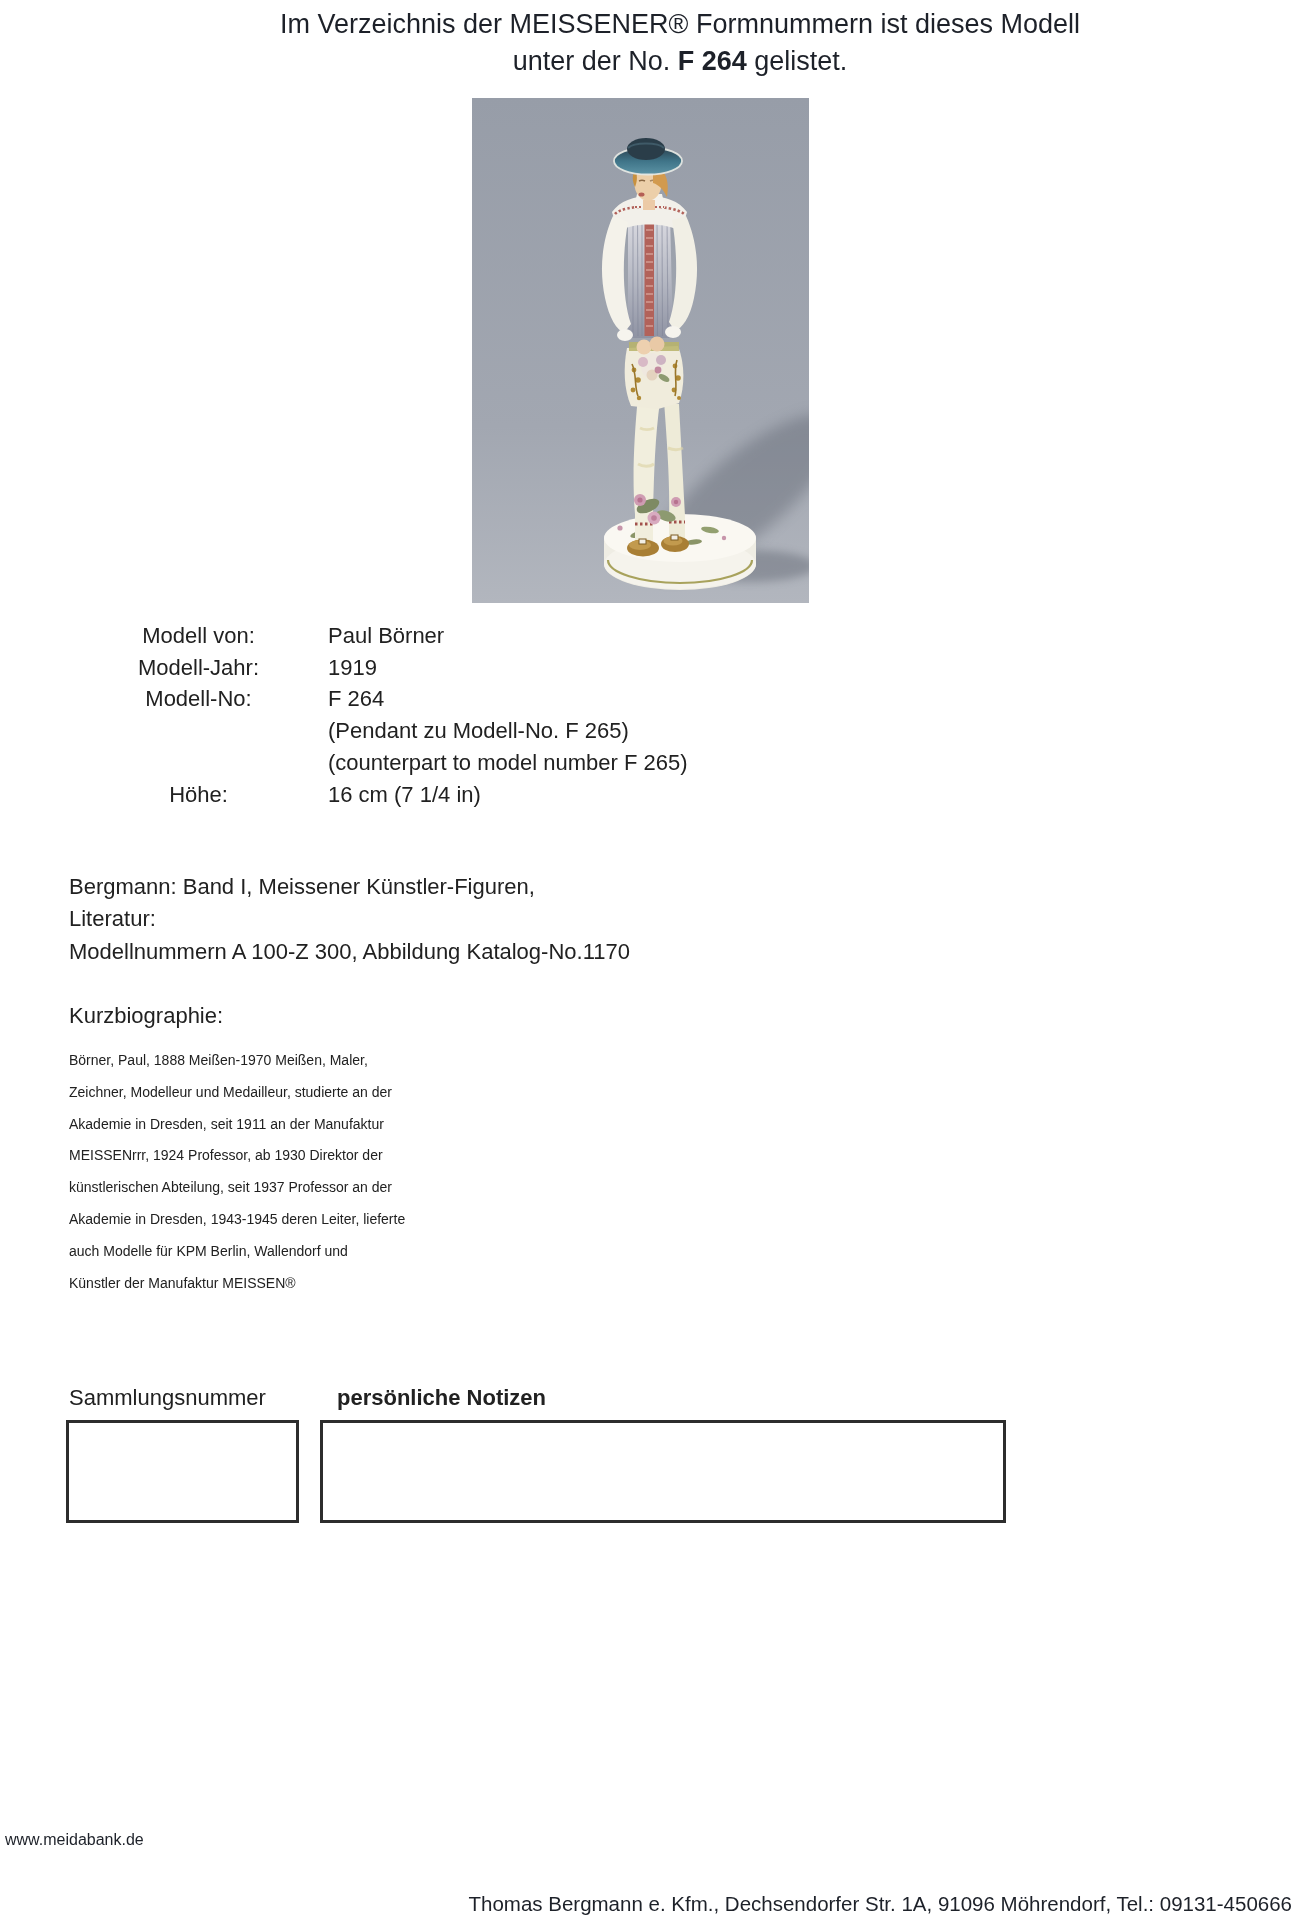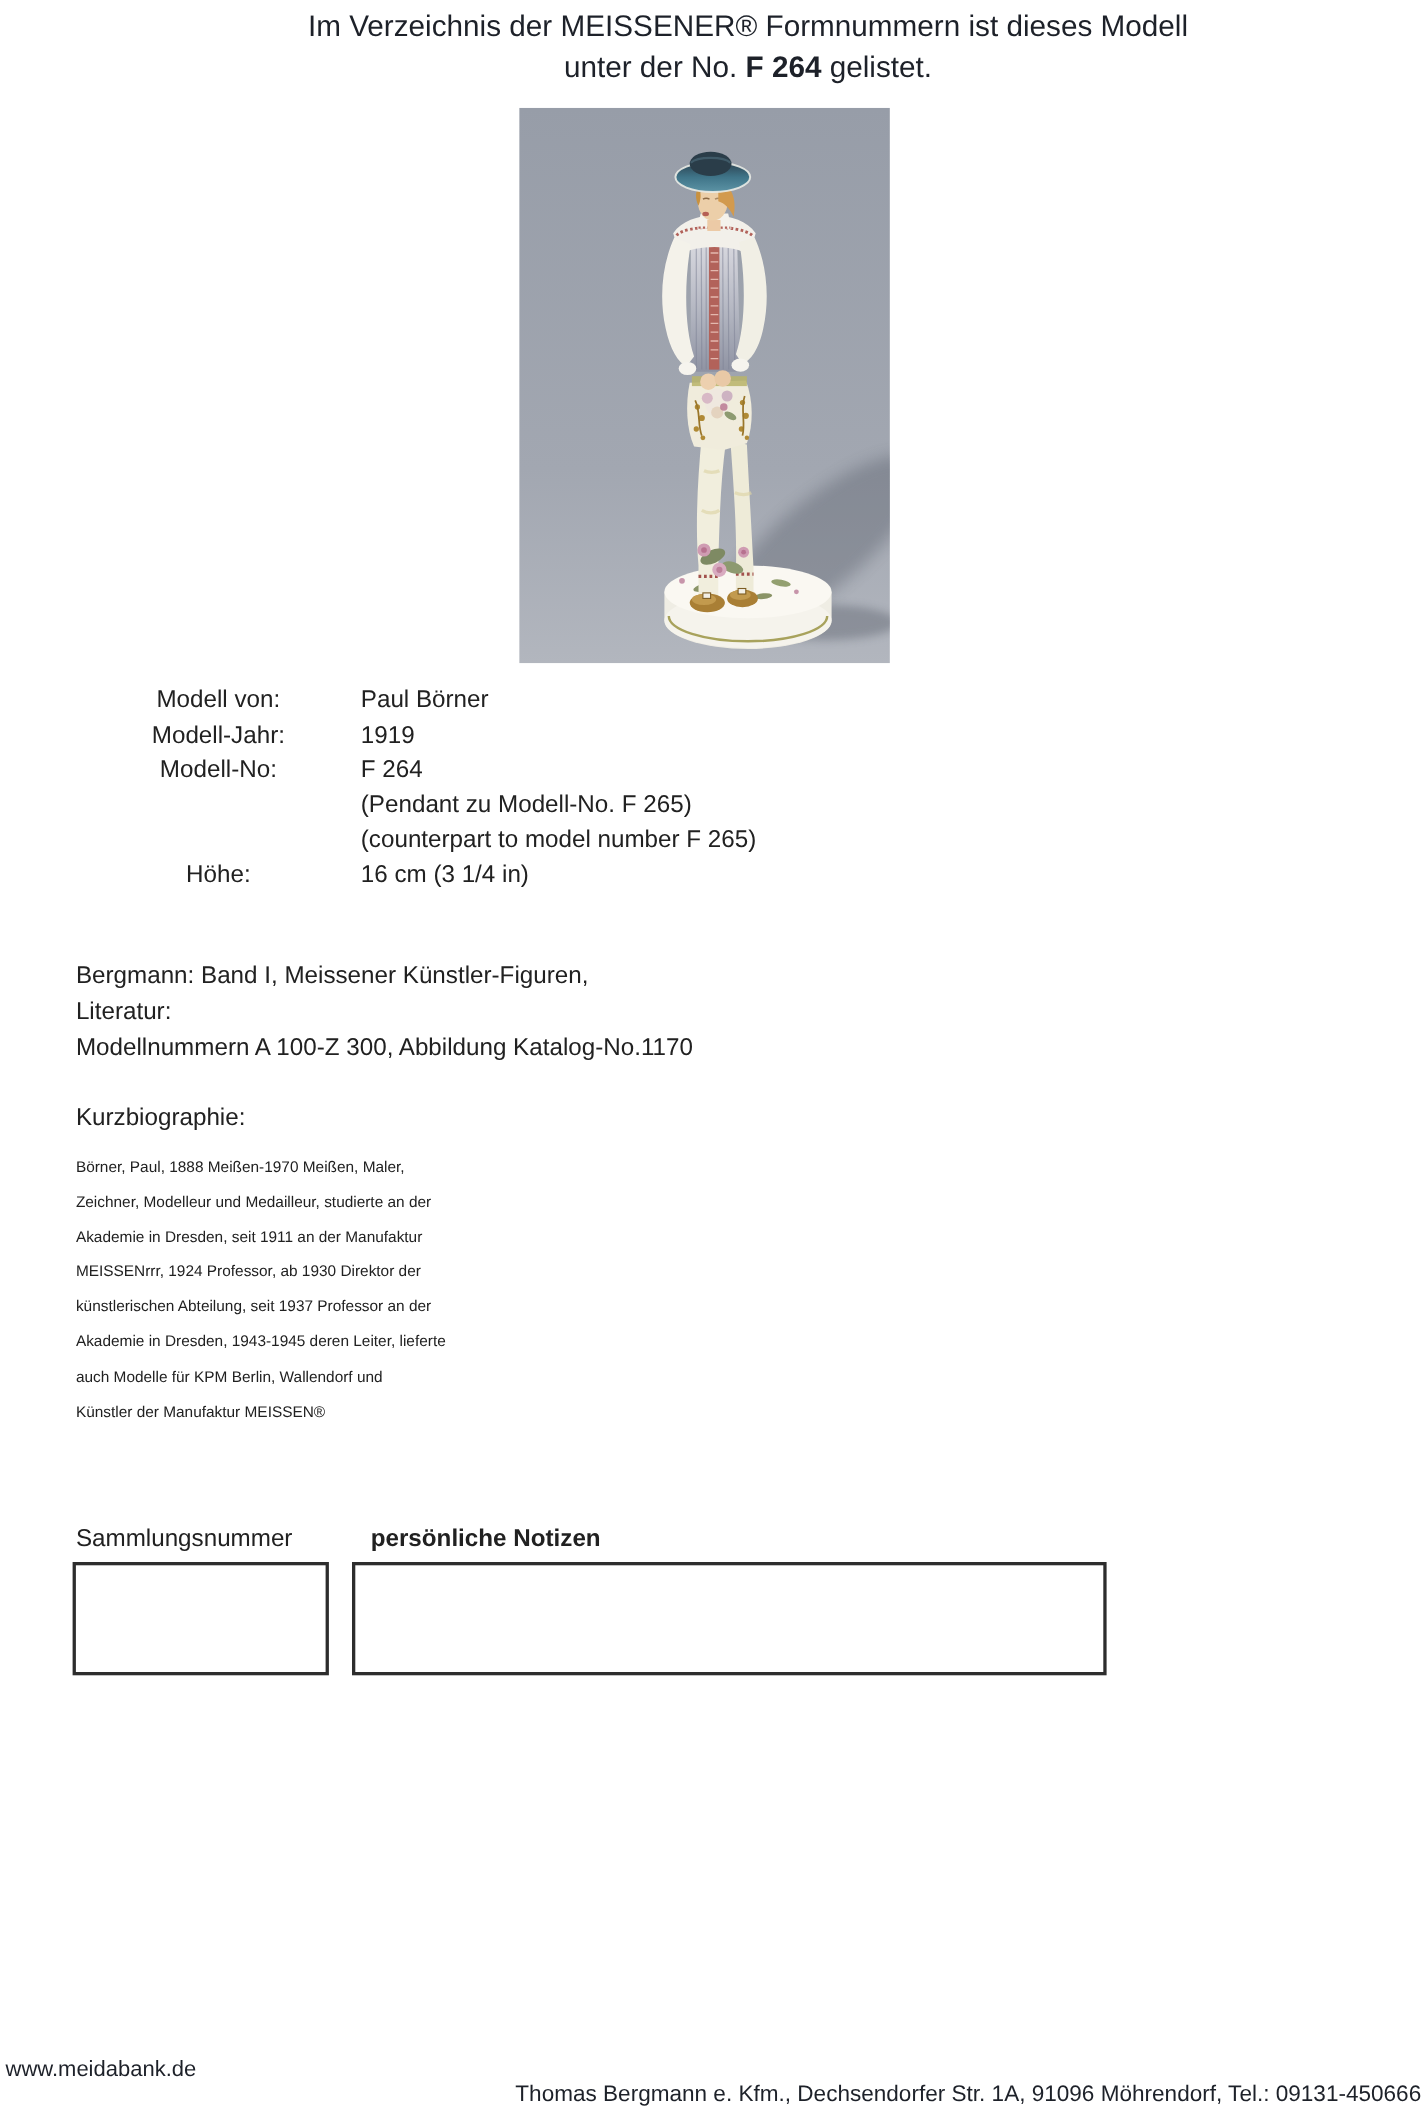--- a/index.html
+++ b/index.html
@@ -20,21 +20,21 @@
   .bioh{position:absolute;left:69px;top:1000px;font-size:22px;line-height:32px;}
   .bio{position:absolute;left:69px;top:1045px;font-size:14px;line-height:31.8px;}
   .bio div,.lit div{white-space:nowrap;}
   .noteslabels{position:absolute;top:1385px;left:0;width:1296px;font-size:22px;}
   .nlab1{position:absolute;left:69px;top:0;}
   .nlab2{position:absolute;left:337px;top:0;font-weight:bold;}
   .nbox{position:absolute;top:1420px;height:103px;border:3px solid #2d2d2d;
         box-sizing:border-box;background:#ffffff;}
   .nbox1{left:66px;width:233px;}
   .nbox2{left:320px;width:686px;}
-  .footer-left{position:absolute;left:5px;top:1870px;font-size:20px;color:#1d2129;
+  .footer-left{position:absolute;left:5px;top:1831px;font-size:16px;color:#1d2129;
                text-decoration:none;}
   .footer-right{position:absolute;right:4px;top:1892px;font-size:20.5px;color:#1d2129;
                 white-space:nowrap;}
 </style>
 </head>
 <body>
 
 <div class="page">
 
   <div class="hdr">
@@ -192,21 +192,21 @@
     <div class="drow">
       <div class="dlabel"></div>
       <div class="dvalue">(Pendant zu Modell-No. F 265)</div>
     </div>
     <div class="drow">
       <div class="dlabel"></div>
       <div class="dvalue">(counterpart to model number F 265)</div>
     </div>
     <div class="drow">
       <div class="dlabel">Höhe:</div>
-      <div class="dvalue">16 cm (3 1/4 in)</div>
+      <div class="dvalue">16 cm (7 1/4 in)</div>
     </div>
   </div>
 
   <div class="lit">
     <div>Bergmann: Band I, Meissener Künstler-Figuren,</div>
     <div>Literatur:</div>
     <div>Modellnummern A 100-Z 300, Abbildung Katalog-No.1170</div>
   </div>
 
   <div class="bioh">Kurzbiographie:</div>

